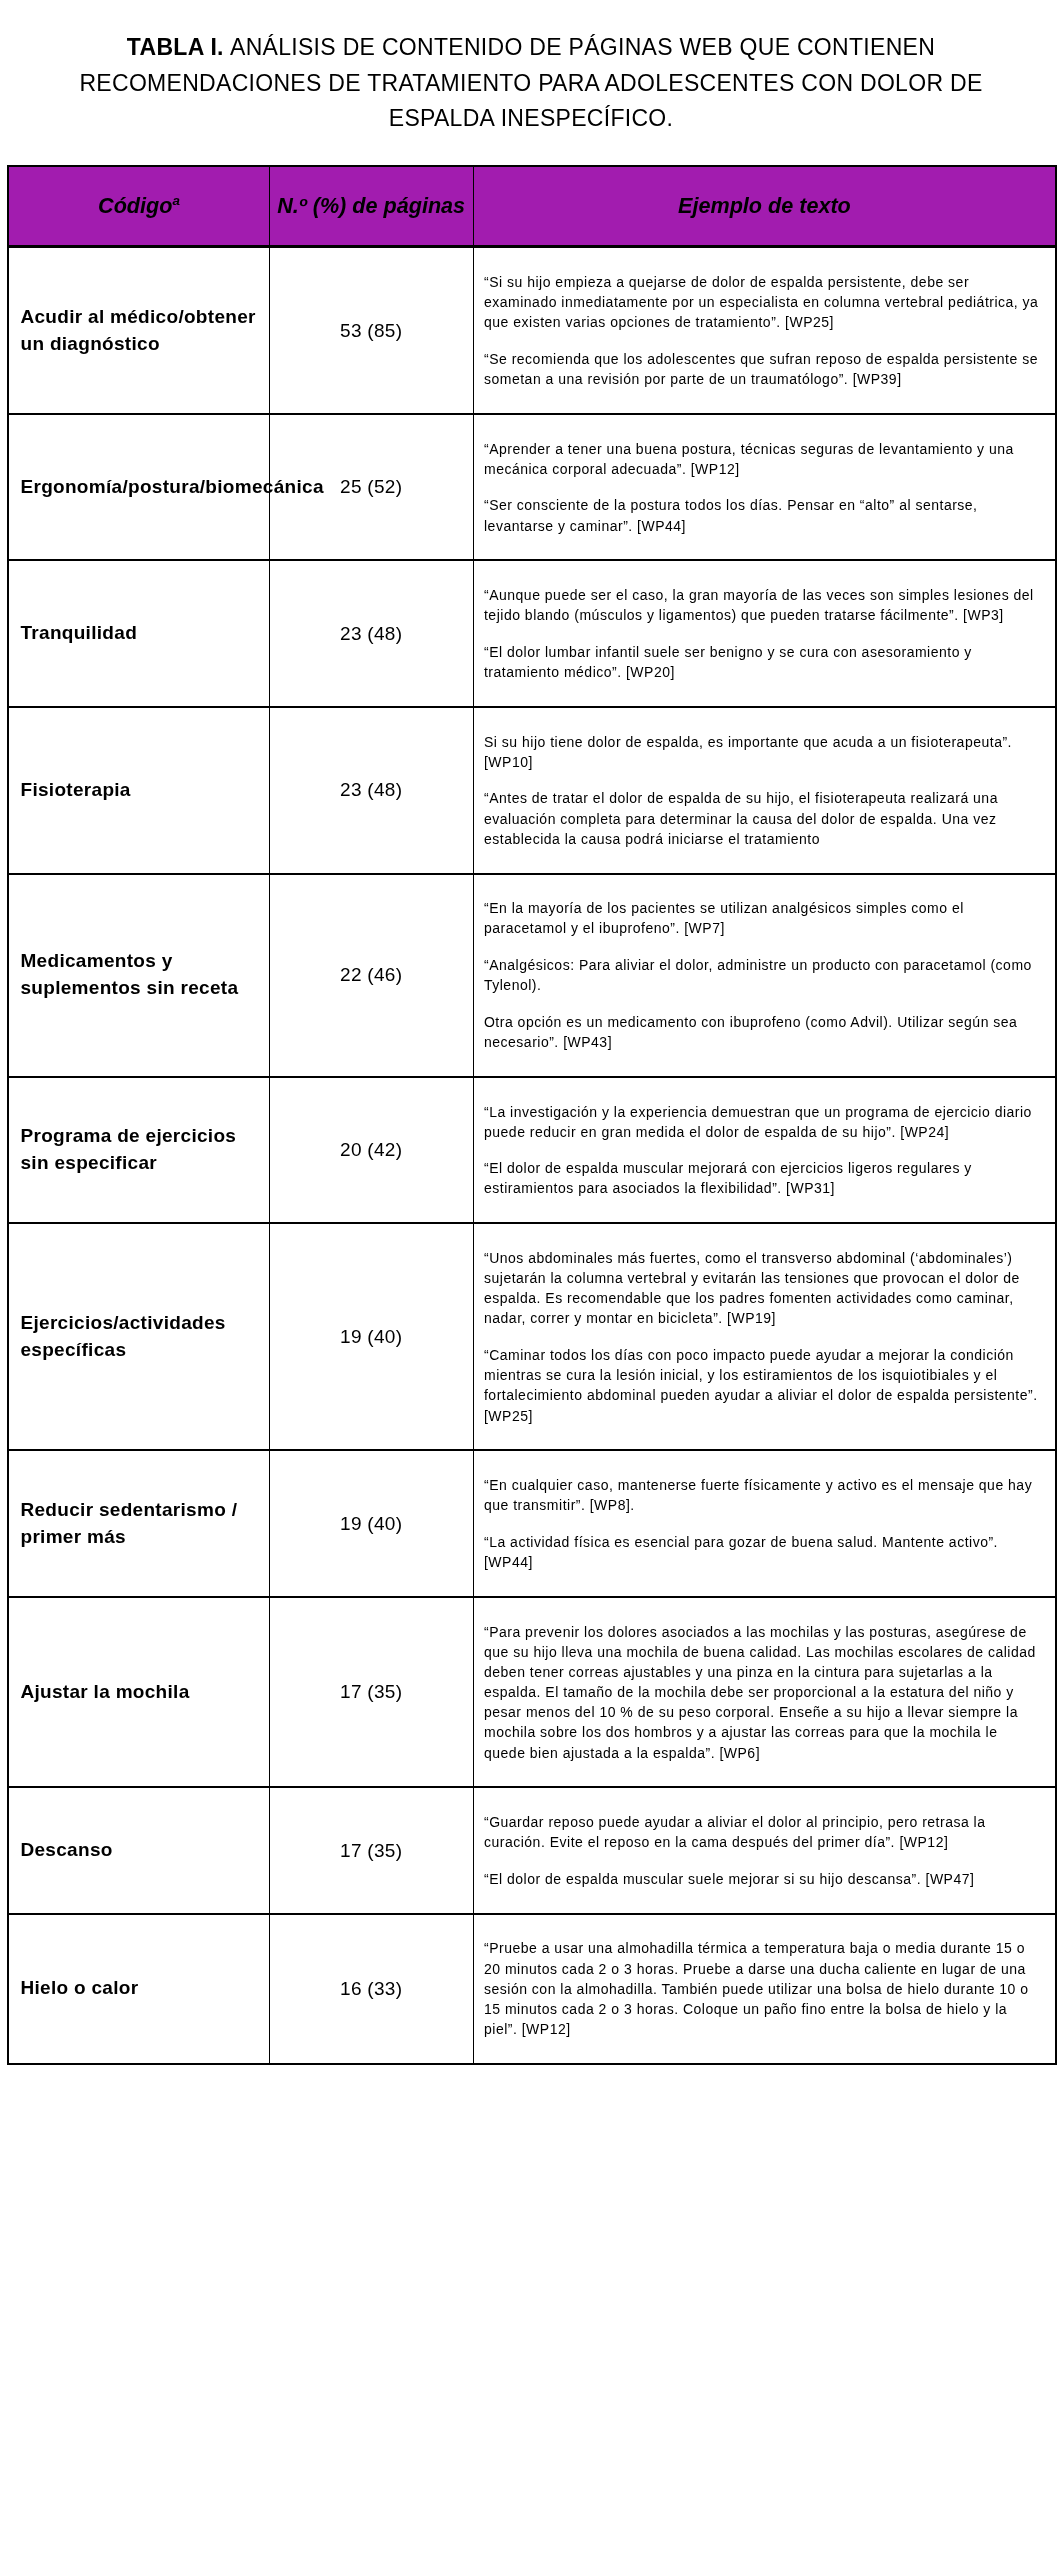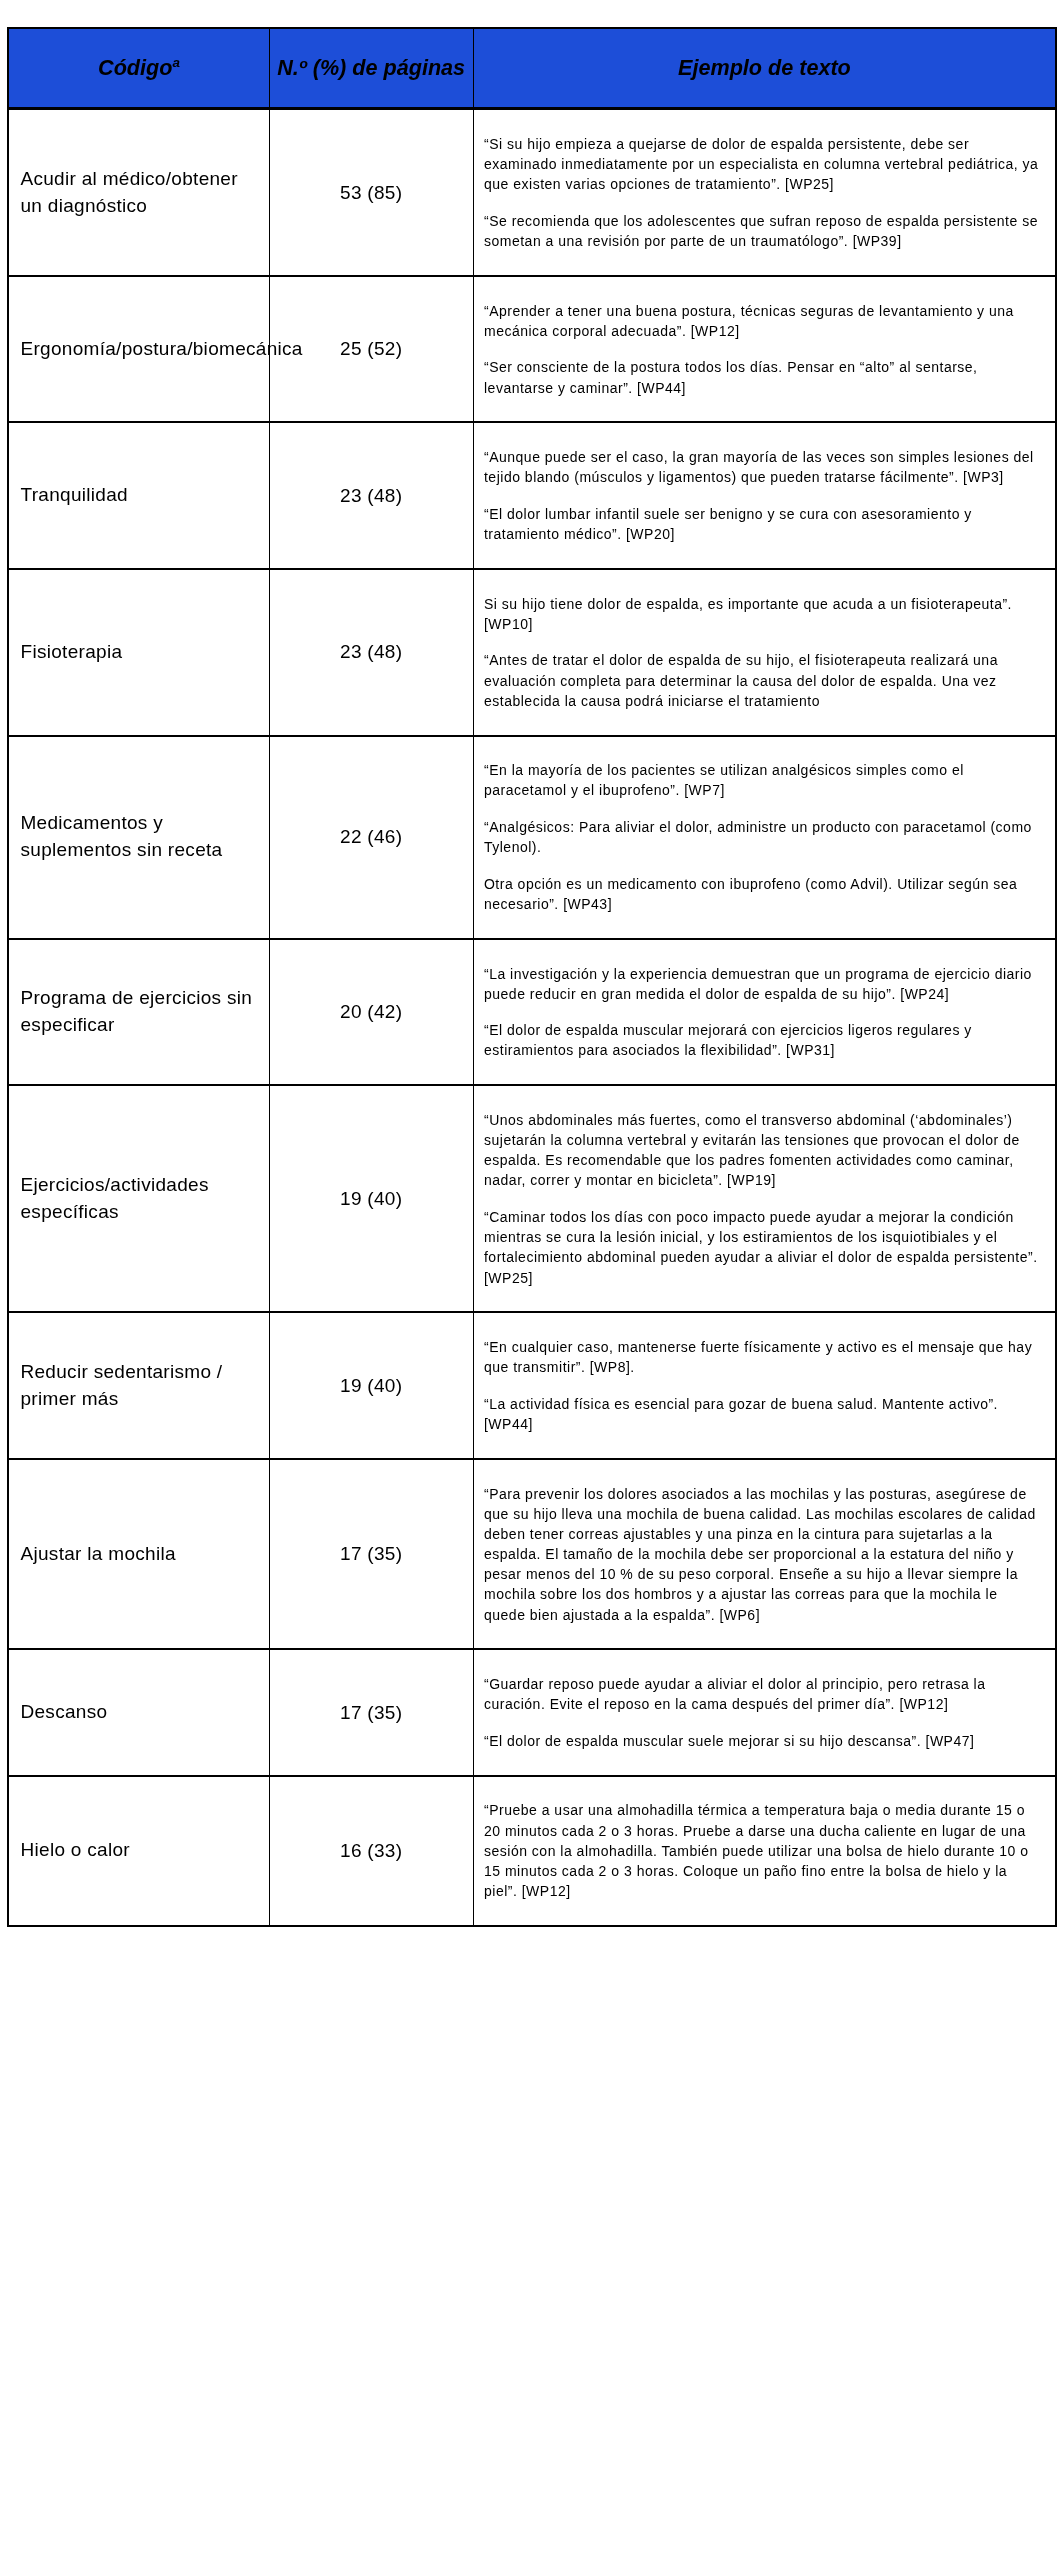--- a/index.html
+++ b/index.html
@@ -26,21 +26,21 @@
     width: 1048px;
     border-collapse: collapse;
     border: 2.6px solid #000;
     table-layout: fixed;
   }
   col.c-code { width: 261px; }
   col.c-n    { width: 204px; }
   col.c-ex   { width: 583px; }
 
   th {
-    background: #1d4ed8;
+    background: #a21caf;
     font-style: italic;
     font-weight: 700;
     font-size: 21.6px;
     padding: 26px 5.2px;
     border-bottom: 3.1px solid #000;
     border-left: 1.5px solid #000;
     text-align: center;
   }
   th:first-child { border-left: none; }
   th sup { font-size: 13.4px; }
@@ -49,39 +49,41 @@
     border-top: 2.6px solid #000;
     border-left: 1.5px solid #000;
     vertical-align: middle;
     letter-spacing: 0.3px;
   }
   td:first-child { border-left: none; }
   td.code {
     font-size: 19px;
     line-height: 1.42;
     padding: 13.4px 4.1px 13.4px 11.3px;
+    font-weight: bold;
   }
   td.n {
     font-size: 19px;
     text-align: center;
     padding: 5.2px 3.1px;
   }
   td.ex {
     font-size: 14px;
     line-height: 1.44;
     padding: 7.2px 14.4px 7.2px 10.3px;
     letter-spacing: 0.5px;
   }
   td.ex p { margin: 16.5px 0; }
 </style>
 </head>
 <body>
 
 <div class="page">
 
+  <h1 class="title"><span class="t-bold">TABLA I.</span><span>ANÁLISIS DE CONTENIDO DE PÁGINAS WEB QUE CONTIENEN RECOMENDACIONES DE TRATAMIENTO PARA ADOLESCENTES CON DOLOR DE ESPALDA INESPECÍFICO.</span></h1>
 
   <table class="main">
     <colgroup>
       <col class="c-code">
       <col class="c-n">
       <col class="c-ex">
     </colgroup>
     <thead>
       <tr>
         <th><span>Código</span><sup>a</sup></th>

